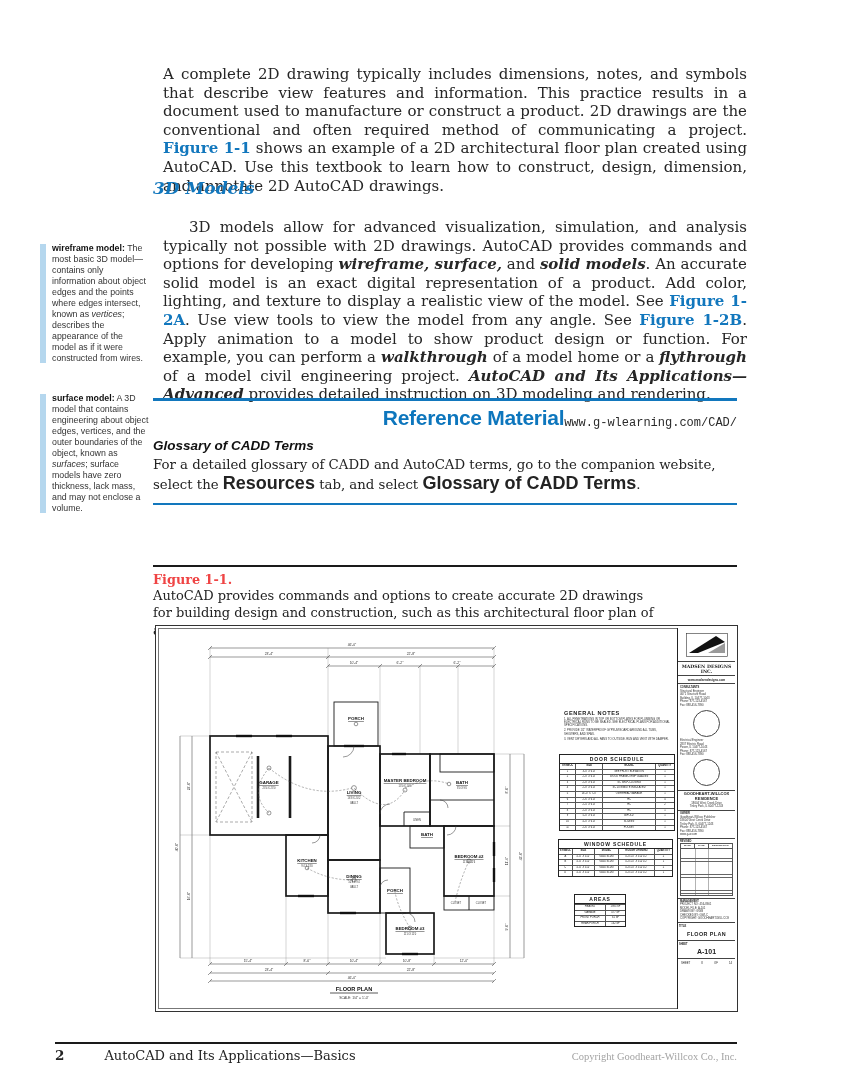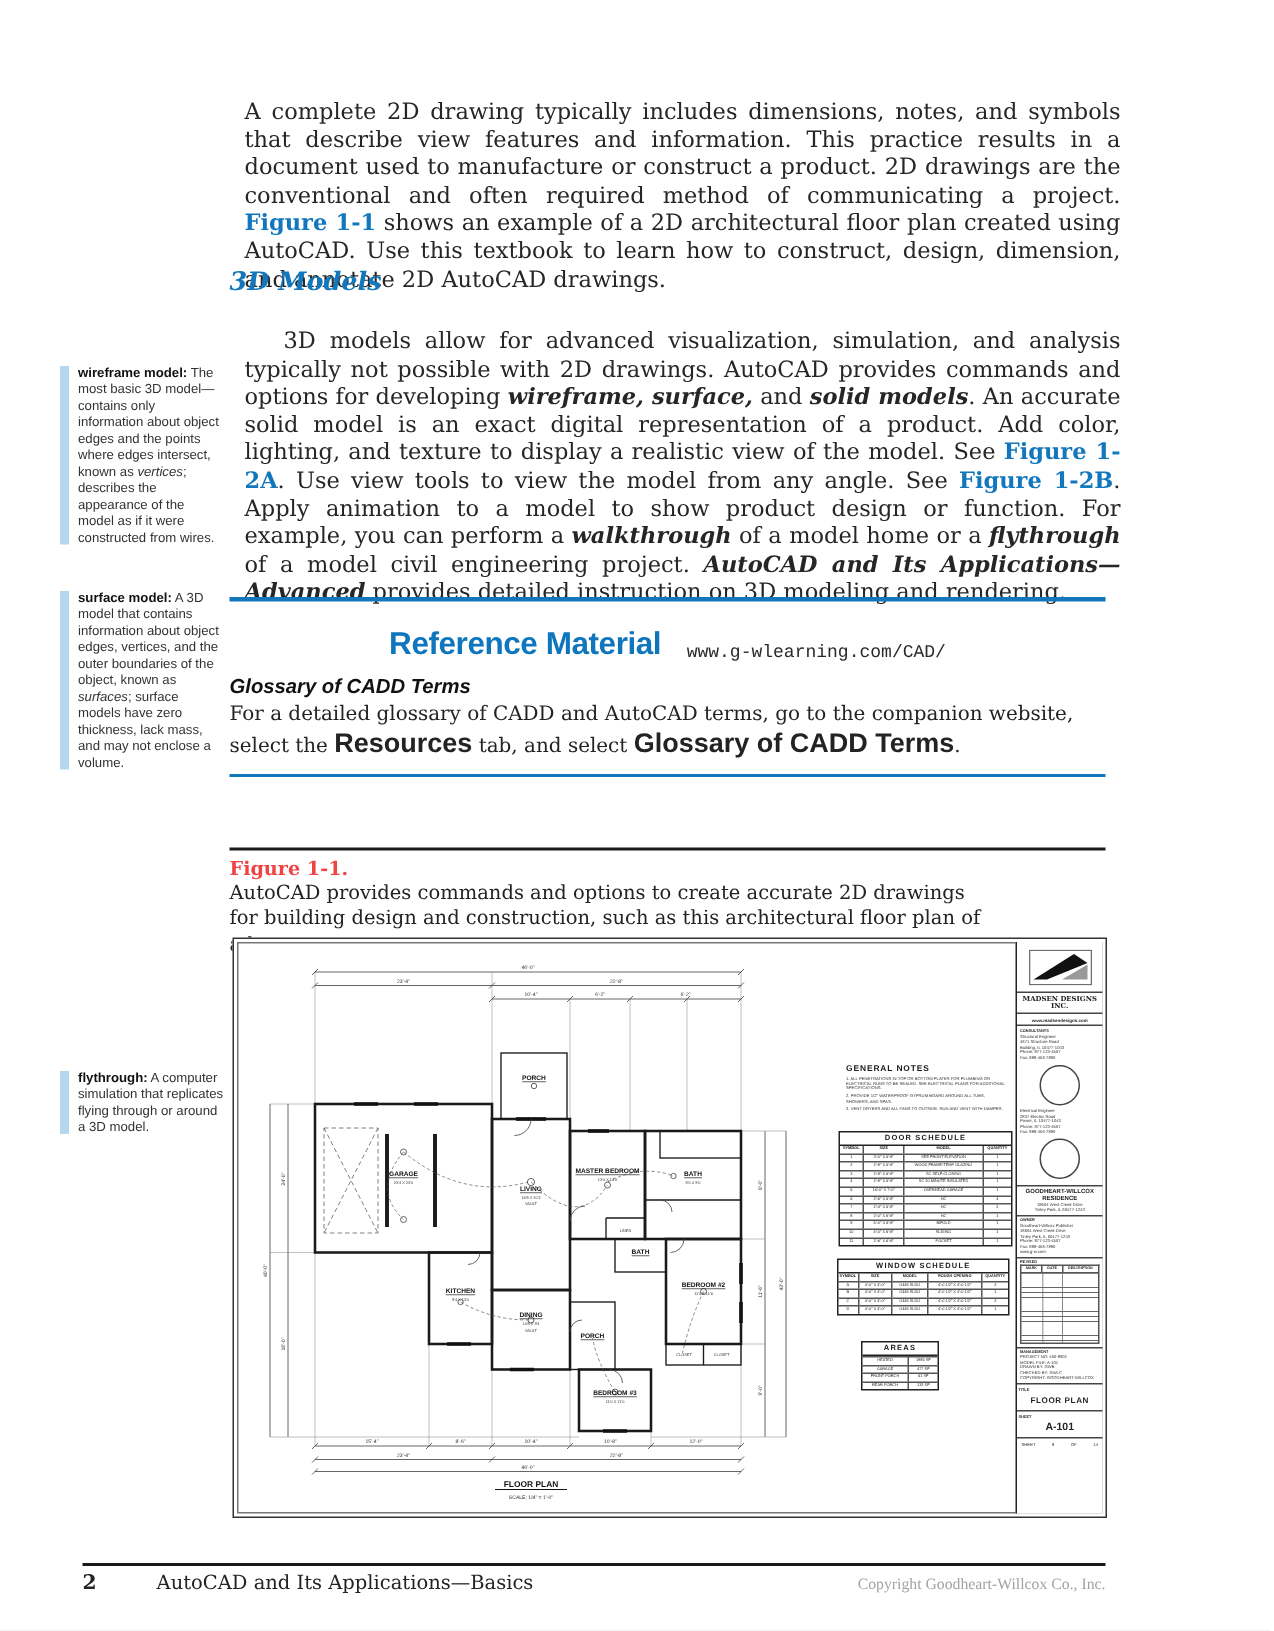--- a/index.html
+++ b/index.html
@@ -9,21 +9,21 @@
   .para{position:absolute;left:163px;width:584px;font-size:15px;line-height:18.6px;
         text-align:justify;color:#262626;}
   .figref{color:#1277bd;font-weight:bold;}
   .bi{font-weight:bold;font-style:italic;}
   .h3d{position:absolute;left:153px;top:178px;font-size:17px;font-weight:bold;color:#1277bd;font-style:italic;}
   .indent{text-indent:26px;}
   
   .refbox{position:absolute;left:153px;top:398px;width:584px;}
   .refrule-top{height:3px;background:#1277bd;}
   .refrule-bot{height:2px;background:#1277bd;margin-top:9px;}
-  .refhead{display:flex;justify-content:center;align-items:flex-end;margin-top:17px;gap:17px;}
+  .refhead{display:flex;justify-content:flex-end;align-items:flex-end;margin-top:5px;}
   .reftitle{font-family:"Liberation Sans",sans-serif;font-weight:800;font-size:21px;
             color:#0d76bd;letter-spacing:-0.3px;}
   .refurl{font-family:Liberation Mono, monospace;font-size:12px;color:#2a2a2a;}
   .refsub{font-family:"Liberation Sans",sans-serif;font-weight:bold;font-style:italic;
           font-size:13.5px;margin-top:8px;color:#111;}
   .refbody{font-size:13.3px;line-height:18.2px;margin-top:3px;text-align:left;}
   .bsans{font-family:"Liberation Sans",sans-serif;font-weight:bold;font-size:18px;margin-top:12px;}
   
   .figcap{position:absolute;left:153px;top:565px;width:584px;}
   .figcap-rule{height:1.5px;background:#1a1a1a;}
@@ -123,25 +123,21 @@
     <div class="refbody"><span>For a detailed glossary of CADD and AutoCAD terms, go to the companion website, select the </span><span class="bsans">Resources</span><span> tab, and select </span><span class="bsans">Glossary of CADD Terms</span><span>.</span></div>
     <div class="refrule-bot"></div>
   </div>
 
   <div class="term-block" style="top:243px">
     <div class="term-bar"></div>
     <b>wireframe model:</b> <span>The most basic 3D model—contains only information about object edges and the points where edges intersect, known as </span><i>vertices</i><span>; describes the appearance of the model as if it were constructed from wires.</span>
   </div>
   <div class="term-block" style="top:393px">
     <div class="term-bar"></div>
-    <b>surface model:</b> <span>A 3D model that contains information about object edges, vertices, and the outer boundaries of the object, known as </span><i>surfaces</i><span>; surface models have zero thickness, lack mass, and may not enclose a volume.</span>
-  </div>
-  <div class="term-block" style="top:713px">
-    <div class="term-bar"></div>
-    <b>flythrough:</b> <span>A computer simulation that replicates flying through or around a 3D model.</span>
+    <b>surface model:</b> <span>A 3D model that contains engineering about object edges, vertices, and the outer boundaries of the object, known as </span><i>surfaces</i><span>; surface models have zero thickness, lack mass, and may not enclose a volume.</span>
   </div>
 
   <div class="figcap">
     <div class="figcap-rule"></div>
     <div class="figcap-label">Figure 1-1.</div>
     <div class="figcap-text">AutoCAD provides commands and options to create accurate 2D drawings for building design and construction, such as this architectural floor plan of a home.</div>
   </div>
 
   <div class="figure">
     <div class="sheet-inner"></div>

